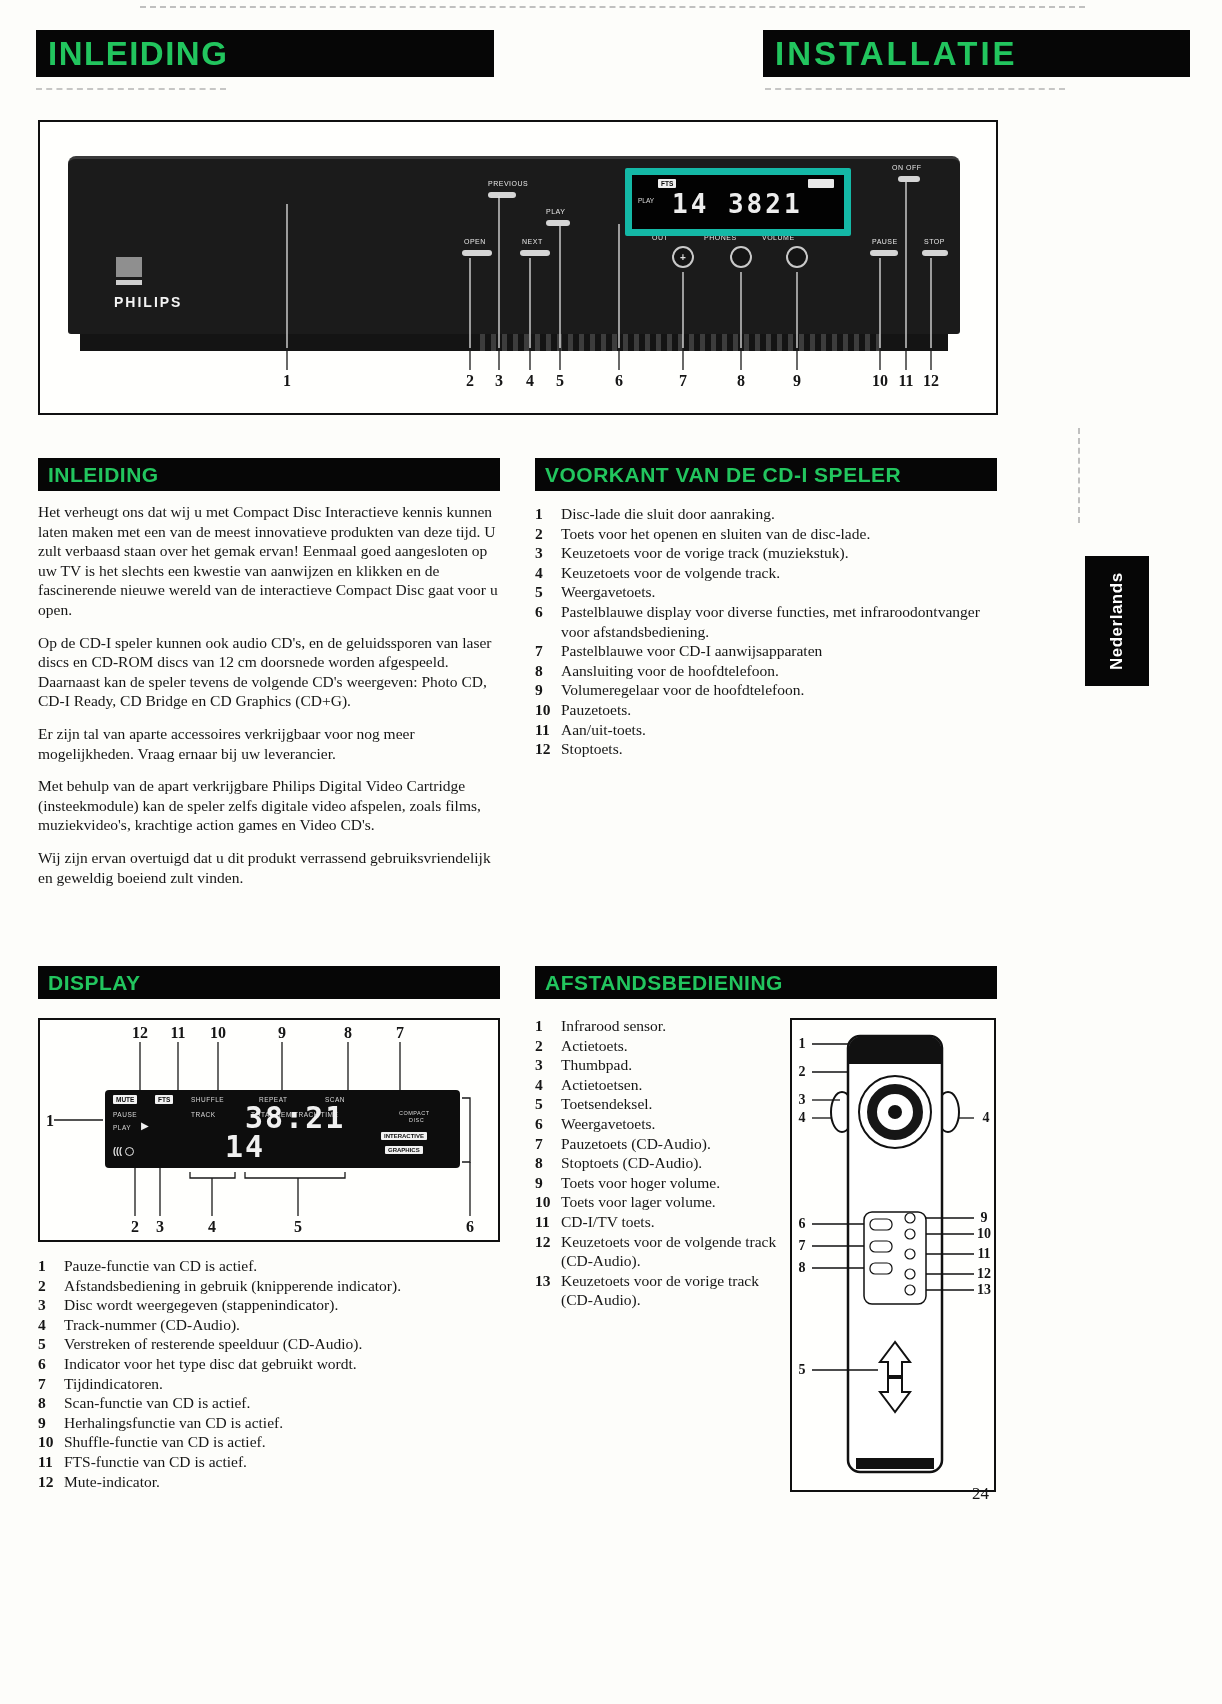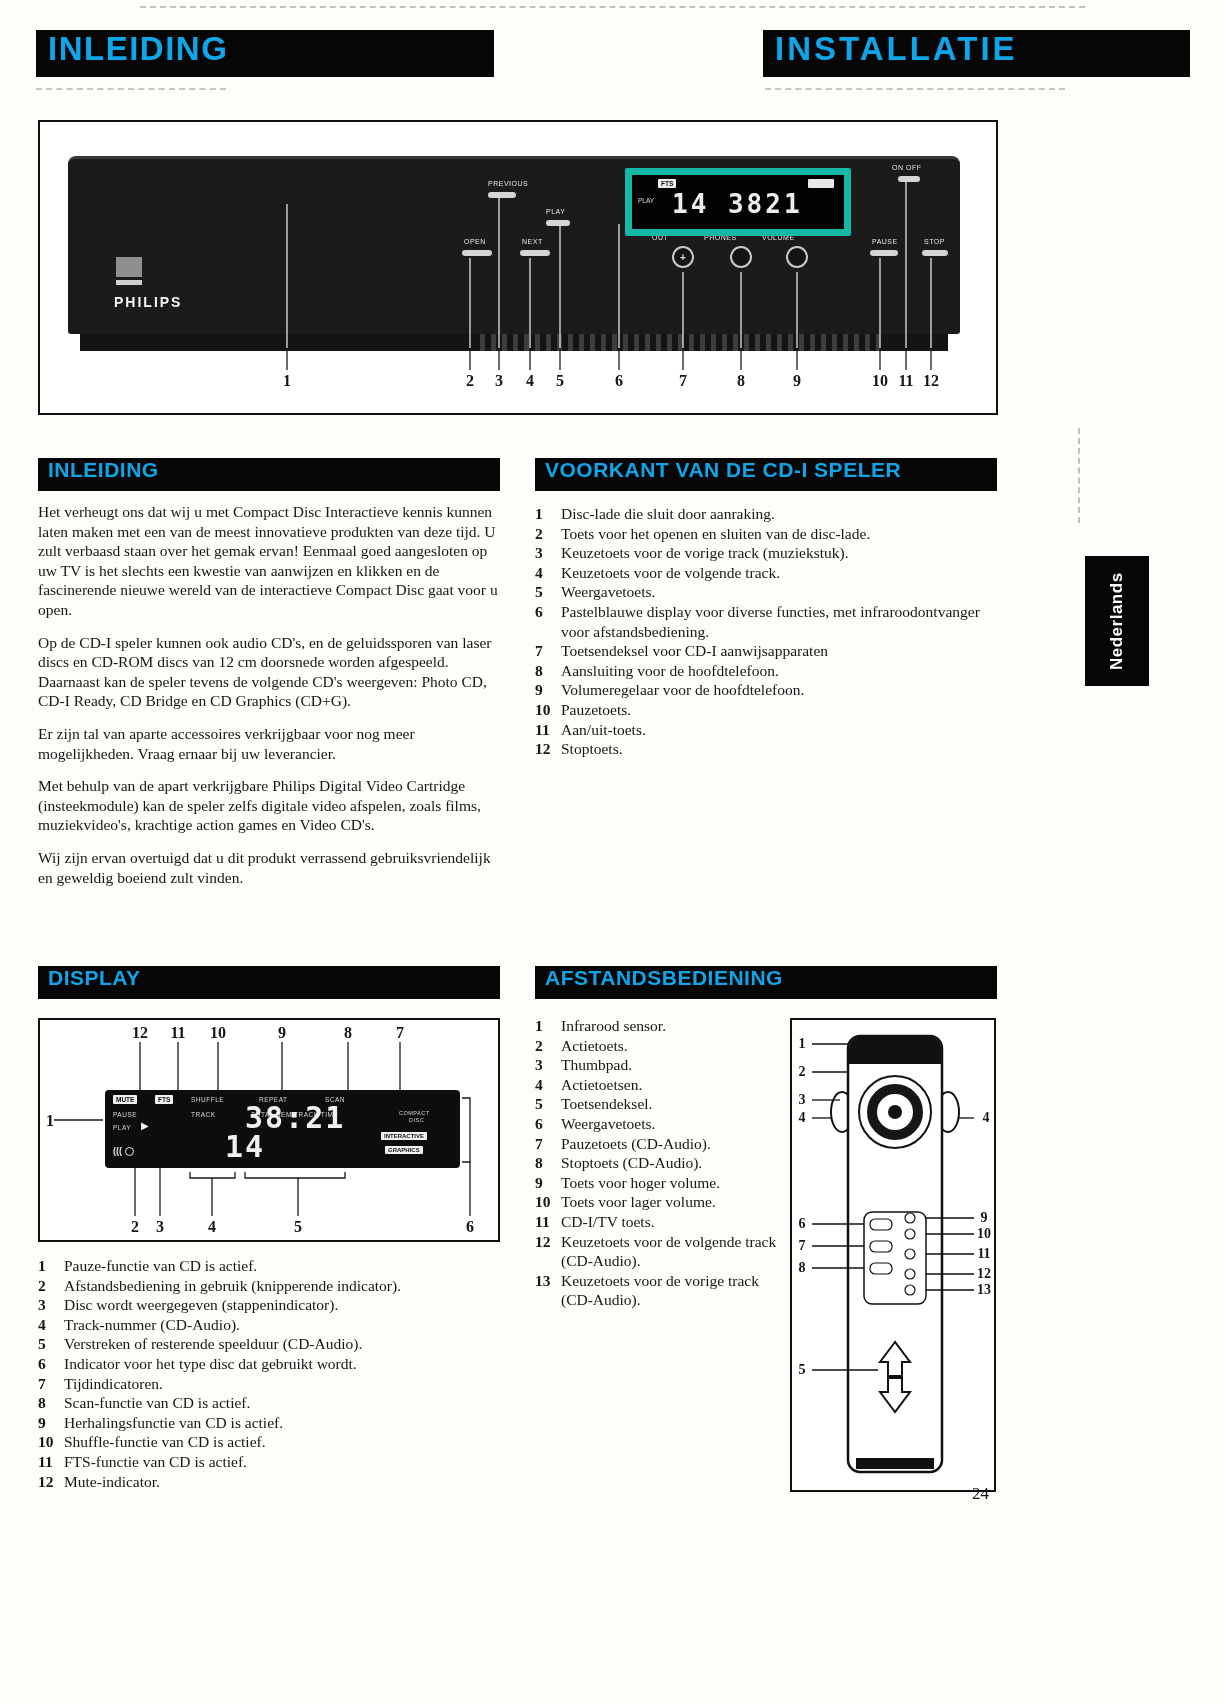--- a/index.html
+++ b/index.html
@@ -1,21 +1,21 @@
 <!DOCTYPE html>
 <html><head>
 <meta charset="utf-8">
 <style>
   html,body{margin:0;padding:0;}
   body{background:#d9d9d9;}
   .page{position:relative;width:1222px;height:1704px;margin:0 auto;background:#fdfdfa;
         font-family:"Liberation Serif",serif;color:#161616;overflow:hidden;}
   .abs{position:absolute;}
-  .bar{position:absolute;background:#060606;color:#0ea5e9;font-family:"Liberation Sans",sans-serif;
-       font-weight:700;display:flex;align-items:flex-start;box-sizing:border-box;}
+  .bar{position:absolute;background:#060606;color:#22c55e;font-family:"Liberation Sans",sans-serif;
+       font-weight:700;display:flex;align-items:center;box-sizing:border-box;}
   .bar-big{height:47px;font-size:33px;letter-spacing:1.5px;padding:0 12px;}
   .bar-sec{height:33px;font-size:21px;letter-spacing:.5px;padding:0 10px;}
   .figure{position:absolute;border:2px solid #101010;background:#fffffd;box-sizing:border-box;}
   .para{font-size:15.5px;line-height:19.6px;margin:0 0 13px 0;}
   .numlist{position:absolute;font-size:15.5px;line-height:19.6px;}
   .li{display:flex;}
   .li .n{flex:0 0 26px;font-weight:700;}
   .li .t{flex:1;}
   .callout{position:absolute;font-weight:700;font-size:16px;width:20px;text-align:center;
            font-family:"Liberation Serif",serif;}
@@ -190,21 +190,21 @@
         <span class="t">Weergavetoets.</span>
       </div>
 
       <div class="li">
         <span class="n">6</span>
         <span class="t">Pastelblauwe display voor diverse functies, met infraroodontvanger voor afstandsbediening.</span>
       </div>
 
       <div class="li">
         <span class="n">7</span>
-        <span class="t">Toetsendeksel voor CD-I aanwijsapparaten</span>
+        <span class="t">Pastelblauwe voor CD-I aanwijsapparaten</span>
       </div>
 
       <div class="li">
         <span class="n">8</span>
         <span class="t">Aansluiting voor de hoofdtelefoon.</span>
       </div>
 
       <div class="li">
         <span class="n">9</span>
         <span class="t">Volumeregelaar voor de hoofdtelefoon.</span>

